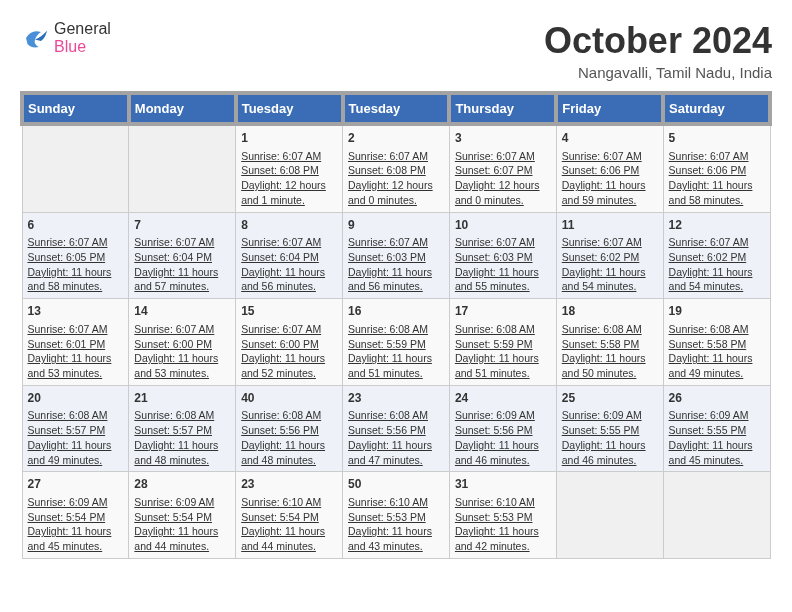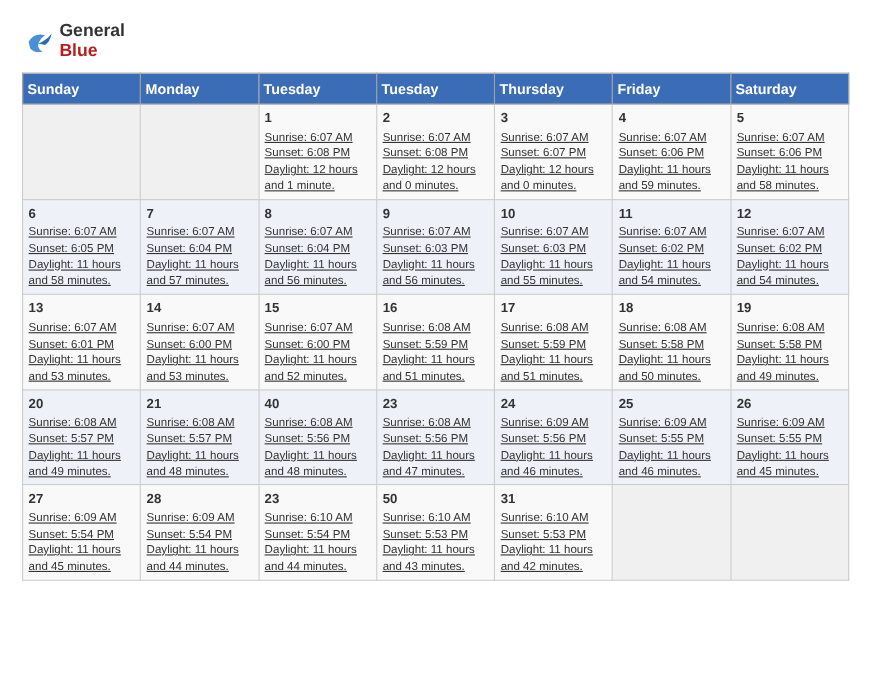--- a/index.html
+++ b/index.html
@@ -43,21 +43,21 @@
       border-collapse: collapse;
       font-size: 11px;
     }
     thead tr th {
       background-color: #3a6db5;
       color: white;
       padding: 6px 4px;
       text-align: left;
       font-size: 13px;
       font-weight: bold;
-      border: 1px solid #a3a3a3;
+      border: 4px solid #a3a3a3;
       margin-left: 31px;
     }
     tbody tr td {
       border: 1px solid #ccc;
       padding: 4px 5px;
       vertical-align: top;
       width: calc(100% / 7);
       min-height: 80px;
       color: #333;
       line-height: 1.4;
@@ -86,23 +86,27 @@
 </head>
 <body>
 
 <div class="header">
   <div class="logo">
     <svg class="logo-bird" viewBox="0 0 40 40">
       <path d="M8 20 Q15 8 28 12 Q22 16 20 22 Q18 28 25 32 Q15 34 10 28 Z" fill="#4a90d9"></path>
       <path d="M20 22 Q30 18 36 10 Q34 20 28 24 Z" fill="#2a70b9"></path>
     </svg>
     <div>
-      <div style="font-size:16px;font-weight:bold;color:#333;">General</div>
-      <div style="font-size:16px;font-weight:bold;color:#b91c1c;">Blue</div>
+      <div style="font-size:16px;font-weight:normal;color:#333;">General</div>
+      <div style="font-size:16px;font-weight:normal;color:#ec4899;">Blue</div>
     </div>
+  </div>
+  <div class="title-area">
+    <div class="month-title">October 2024</div>
+    <div class="location">Nangavalli, Tamil Nadu, India</div>
   </div>
 </div>
 
 <table>
   <thead>
     <tr>
     <th>Sunday</th>
         <th>Monday</th>
         <th>Tuesday</th>
         <th>Tuesday</th>

